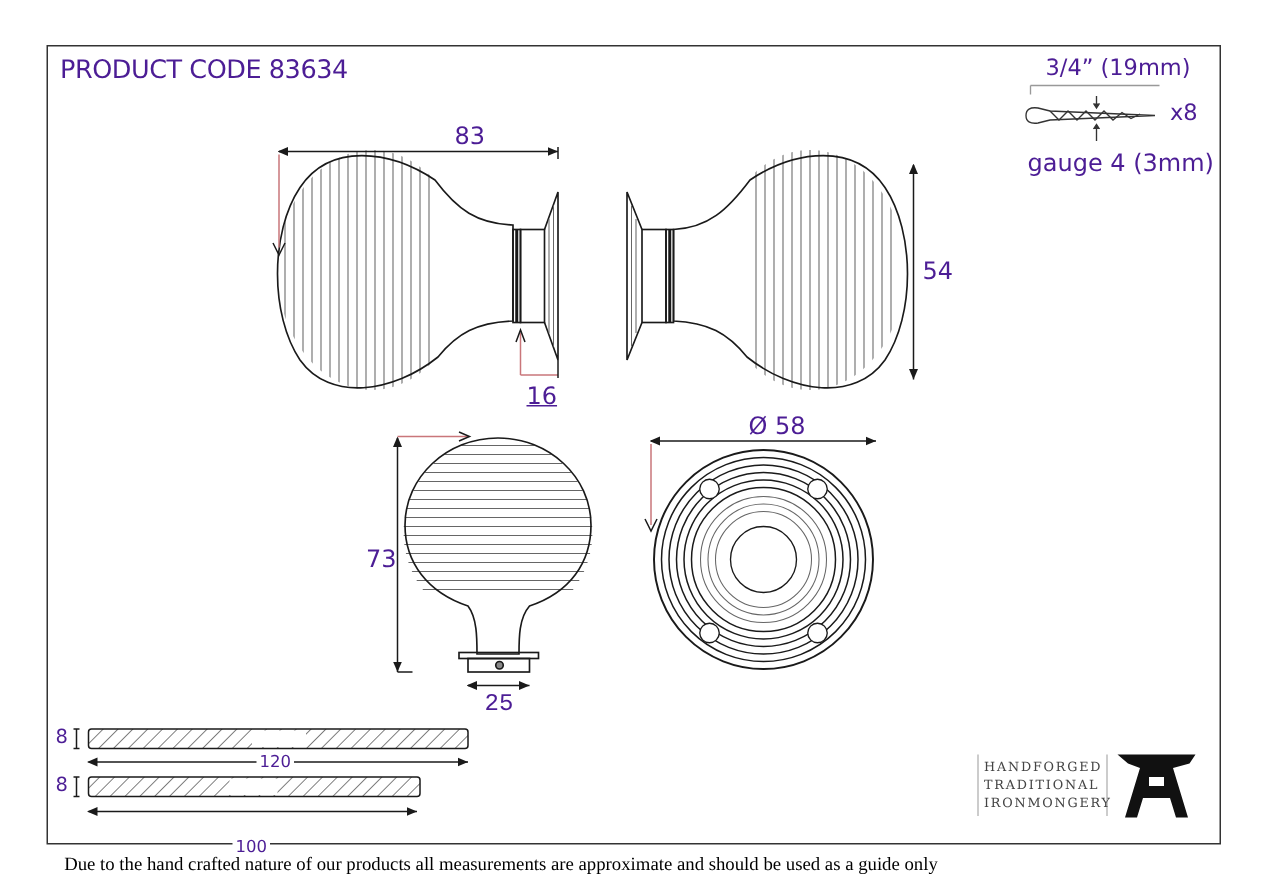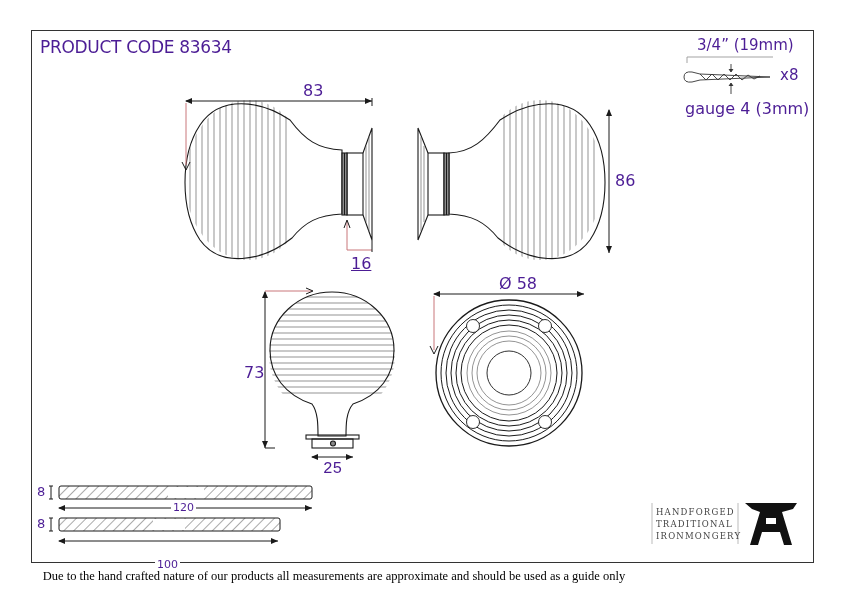--- a/index.html
+++ b/index.html
@@ -217,21 +217,21 @@
     <line x1="738" y1="503" x2="738" y2="544" stroke="#bbb" stroke-width="1"></line>
     <g fill="#111">
       <path d="M745,503 L797,503 L793,509 L782,512 L792,545 L784,545 L780,532 L762,532 L758,545 L750,545 L760,512 L752,509 Z"></path>
       <rect x="766" y="518" width="10" height="6" fill="#fff"></rect>
     </g>
   </g>
 </svg>
 
 <div class="txt dim" style="left:283px;top:81px;margin-left:20px;">83</div>
 <div class="txt dim" style="left:351px;top:254px;text-decoration:underline;">16</div>
-<div class="txt dim" style="left:615px;top:171px;">86</div>
+<div class="txt dim" style="left:615px;top:171px;">54</div>
 <div class="txt dim" style="left:244px;top:363px;">73</div>
 <div class="txt dim" style="left:323px;top:460px;font-family:Liberation Mono, monospace;">25</div>
 <div class="txt dim" style="left:499px;top:274px;">Ø 58</div>
 <div class="txt dim" style="left:37px;top:484px;font-size:13px;">8</div>
 <div class="txt dimsm" style="left:171px;top:501px;">120</div>
 <div class="txt dim" style="left:37px;top:516px;font-size:13px;">8</div>
 <div class="txt dimsm" style="left:155px;top:534px;margin-top:24px;">100</div>
 
 <div class="logo-txt">
   <div>HANDFORGED</div>

